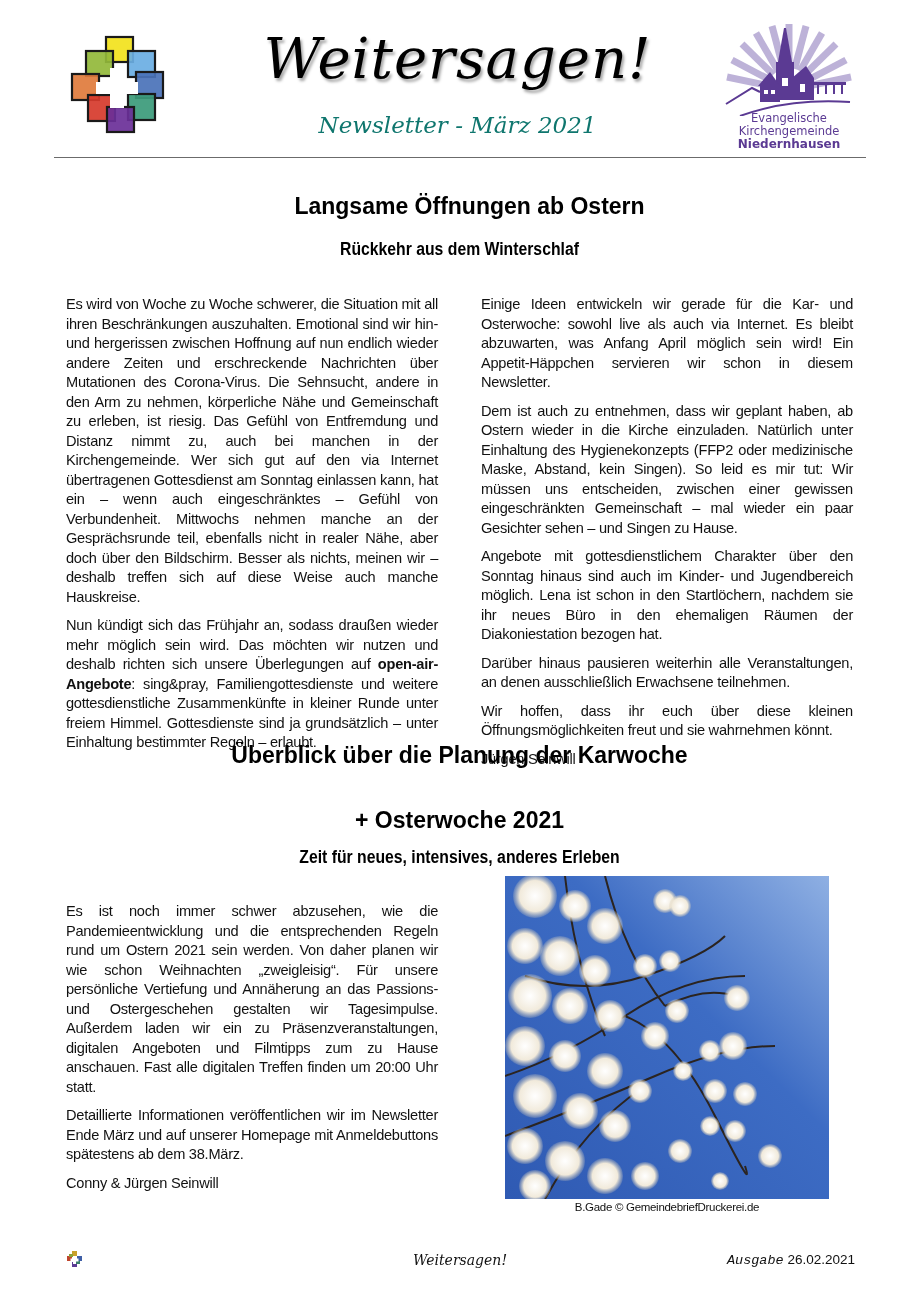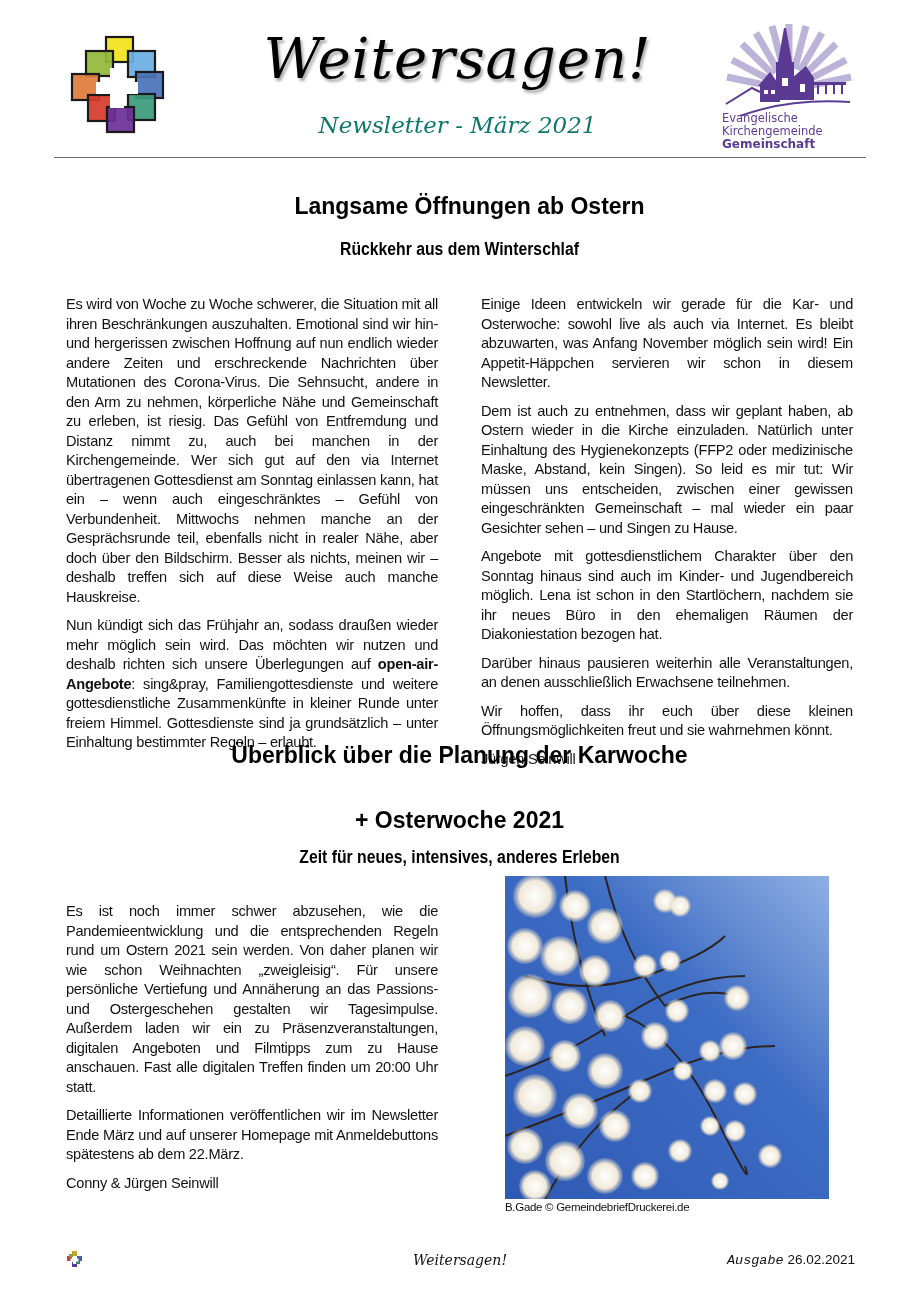--- a/index.html
+++ b/index.html
@@ -10,36 +10,36 @@
   
   #logo-left { left: 68px; top: 34px; width: 98px; height: 100px; }
   #logo-right { left: 722px; top: 20px; width: 134px; height: 132px; }
   #mast-title { left: 200px; top: 26px; width: 515px; text-align: center;
     font-family: "DejaVu Serif", serif; font-style: italic; font-size: 56px; line-height: 66px;
     letter-spacing: 1px; color: #000; text-shadow: 2px 3px 3px rgba(0,0,0,0.35); }
   #mast-sub { left: 200px; top: 108px; width: 515px; text-align: center;
     font-family: "DejaVu Serif", serif; font-style: italic; font-size: 23px; line-height: 34px; color: #0f766e; }
   #header-rule { left: 54px; top: 157px; width: 812px; height: 1px; background: #6b6b6b; }
 
-  .church-text { position: absolute; left: 0; width: 134px; text-align: left;
+  .church-text { position: absolute; left: 0; width: 134px; text-align: center;
     font-family: "DejaVu Sans", sans-serif; color: #5b3a93; line-height: 13px; }
 
   
   .h1 { position: absolute; left: 0; width: 919px; text-align: center; font-weight: bold;
         font-size: 23px; line-height: 28px; color: #000; }
   .h2 { position: absolute; left: 0; width: 919px; text-align: center; font-weight: bold;
         font-size: 17.5px; line-height: 22px; color: #000; transform: scaleX(0.9); }
   .col { position: absolute; width: 372px; font-size: 14.6px; line-height: 19.5px;
          text-align: justify; hyphens: manual; letter-spacing: -0.25px; margin-top: 25px; }
   .col p { margin: 0 0 9px 0; }
   .sig { text-align: left; }
   b { font-weight: bold; }
 
   #photo { left: 505px; top: 876px; width: 324px; height: 323px; overflow: hidden; }
-  #photo-credit { left: 505px; top: 1201px; width: 324px; text-align: left; font-size: 11.5px; letter-spacing: -0.3px; }
+  #photo-credit { left: 505px; top: 1201px; width: 324px; text-align: center; font-size: 11.5px; letter-spacing: -0.3px; }
 
   
   #footer-icon { left: 66px; top: 1251px; width: 17px; height: 17px; }
   #footer-title { left: 380px; top: 1252px; width: 160px; text-align: center;
     font-family: "DejaVu Serif", serif; font-style: italic; font-size: 14px; }
   #footer-issue { left: 700px; top: 1252px; width: 155px; text-align: right; font-size: 13.5px; }
   #footer-issue .lbl { font-family: Liberation Mono, monospace; font-style: italic; }
 </style>
 </head>
 <body>
@@ -95,49 +95,49 @@
       <rect x="78" y="64" width="5" height="8"></rect>
     </g>
     <g stroke="#5b3a93" stroke-width="2" fill="none">
       <path d="M96 65 v9 M104 65 v9 M112 65 v9 M120 65 v9"></path>
       <path d="M4 84 L30 68 L38 72"></path>
       <path d="M18 96 Q67 78 128 82"></path>
     </g>
   </svg>
   <div class="church-text" style="top:92px;font-size:11.5px;">Evangelische</div>
   <div class="church-text" style="top:105px;font-size:11.5px;">Kirchengemeinde</div>
-  <div class="church-text" style="top:118px;font-size:12px;font-weight:bold;">Gemeinschaft</div>
+  <div class="church-text" style="top:118px;font-size:12px;font-weight:bold;">Niedernhausen</div>
 </div>
 
 <div class="abs" id="header-rule"></div>
 
 <div class="h1" style="top:192px;padding-left:10px;">Langsame Öffnungen ab Ostern</div>
 <div class="h2" style="top:238px;">Rückkehr aus dem Winterschlaf</div>
 
 <div class="col" style="left:66px; top:270px;">
   <p>Es wird von Woche zu Woche schwerer, die Situation mit all ihren Beschränkungen auszuhalten. Emotional sind wir hin- und hergerissen zwischen Hoffnung auf nun endlich wieder andere Zeiten und erschreckende Nachrichten über Mutationen des Corona-Virus. Die Sehnsucht, andere in den Arm zu nehmen, körperliche Nähe und Gemeinschaft zu erleben, ist riesig. Das Gefühl von Entfremdung und Distanz nimmt zu, auch bei manchen in der Kirchengemeinde. Wer sich gut auf den via Internet übertragenen Gottesdienst am Sonntag einlassen kann, hat ein – wenn auch eingeschränktes – Gefühl von Verbundenheit. Mittwochs nehmen manche an der Gesprächsrunde teil, ebenfalls nicht in realer Nähe, aber doch über den Bildschirm. Besser als nichts, meinen wir – deshalb treffen sich auf diese Weise auch manche Hauskreise.</p>
   <p><span>Nun kündigt sich das Frühjahr an, sodass draußen wieder mehr möglich sein wird. Das möchten wir nutzen und deshalb richten sich unsere Überlegungen auf </span><b>open-air-Angebote</b><span>: sing&amp;pray, Familiengottesdienste und weitere gottesdienstliche Zusammenkünfte in kleiner Runde unter freiem Himmel. Gottesdienste sind ja grundsätzlich – unter Einhaltung bestimmter Regeln – erlaubt.</span></p>
 </div>
 
 <div class="col" style="left:481px; top:270px;">
-  <p>Einige Ideen entwickeln wir gerade für die Kar- und Osterwoche: sowohl live als auch via Internet. Es bleibt abzuwarten, was Anfang November möglich sein wird! Ein Appetit-Häppchen servieren wir schon in diesem Newsletter.</p>
+  <p>Einige Ideen entwickeln wir gerade für die Kar- und Osterwoche: sowohl live als auch via Internet. Es bleibt abzuwarten, was Anfang April möglich sein wird! Ein Appetit-Häppchen servieren wir schon in diesem Newsletter.</p>
   <p>Dem ist auch zu entnehmen, dass wir geplant haben, ab Ostern wieder in die Kirche einzuladen. Natürlich unter Einhaltung des Hygienekonzepts (FFP2 oder medizinische Maske, Abstand, kein Singen). So leid es mir tut: Wir müssen uns entscheiden, zwischen einer gewissen eingeschränkten  Gemeinschaft – mal wieder ein paar Gesichter sehen – und Singen zu Hause.</p>
   <p>Angebote mit gottesdienstlichem Charakter über den Sonntag hinaus sind auch im Kinder- und Jugendbereich möglich. Lena ist schon in den Startlöchern, nachdem sie ihr neues Büro in den ehemaligen Räumen der Diakoniestation bezogen hat.</p>
   <p>Darüber hinaus pausieren weiterhin alle Veranstaltungen, an denen ausschließlich Erwachsene teilnehmen.</p>
   <p>Wir hoffen, dass ihr euch über diese kleinen Öffnungsmöglichkeiten freut und sie wahrnehmen könnt.</p>
   <p class="sig">Jürgen Seinwill</p>
 </div>
 
 <div class="h1" style="top:741px;">Überblick über die Planung der Karwoche</div>
 <div class="h1" style="top:806px;">+ Osterwoche 2021</div>
 <div class="h2" style="top:846px;">Zeit für neues, intensives, anderes Erleben</div>
 
 <div class="col" style="left:66px; top:877px;">
   <p>Es ist noch immer schwer abzusehen, wie die Pandemieentwicklung und die entsprechenden Regeln rund um Ostern 2021 sein werden. Von daher planen wir wie schon Weihnachten „zweigleisig“. Für unsere persönliche Vertiefung und Annäherung an das Passions- und Ostergeschehen gestalten wir Tagesimpulse. Außerdem laden wir ein zu Präsenzveranstaltungen, digitalen Angeboten und Filmtipps zum zu Hause anschauen. Fast alle digitalen Treffen finden um 20:00 Uhr statt.</p>
-  <p>Detaillierte Informationen veröffentlichen wir im Newsletter Ende März und auf unserer Homepage mit Anmeldebuttons spätestens ab dem 22.März.</p>
+  <p>Detaillierte Informationen veröffentlichen wir im Newsletter Ende März und auf unserer Homepage mit Anmeldebuttons spätestens ab dem 38.März.</p>
   <p class="sig">Conny &amp; Jürgen Seinwill</p>
 </div>
 
 <div class="abs" id="photo">
   <svg width="324" height="323" viewBox="0 0 324 323">
     <defs>
       <linearGradient id="sky" x1="0" y1="1" x2="1" y2="0">
         <stop offset="0" stop-color="#2f5ab3"></stop>
         <stop offset="0.6" stop-color="#3d6cc4"></stop>
         <stop offset="1" stop-color="#8fb0e3"></stop>

